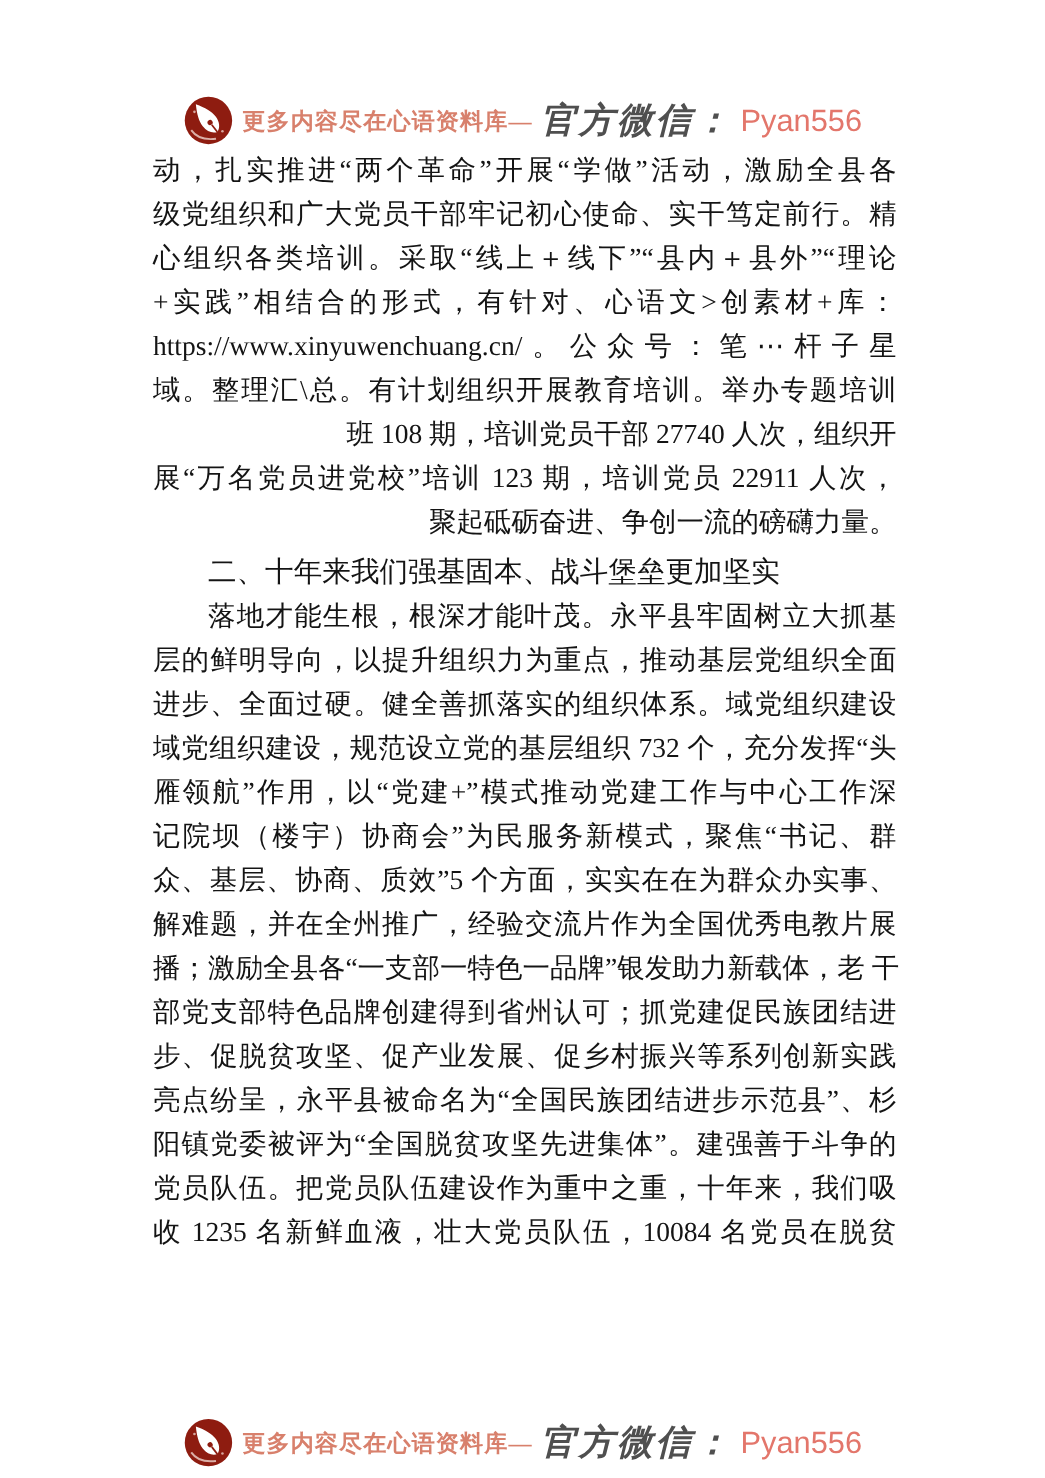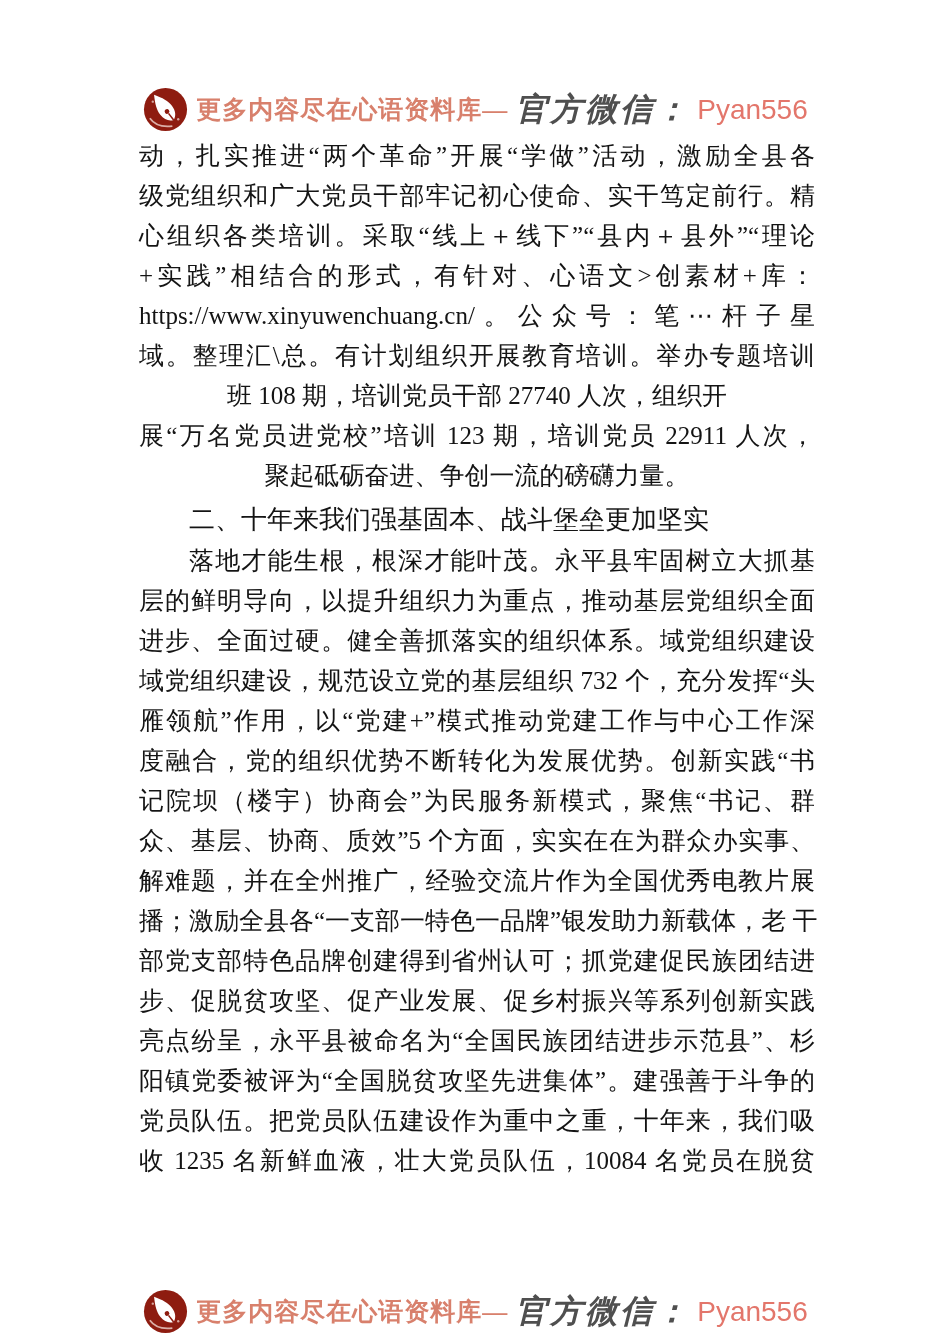--- a/index.html
+++ b/index.html
@@ -20,21 +20,21 @@
     align-items: center;
     gap: 7px;
     white-space: nowrap;
   }
   .watermark.header { top: 86px; }
   .watermark.footer { top: 1288px; }
   .wm-logo { width: 47px; height: 47px; flex: 0 0 auto; }
   .wm-brand {
     font-family: "Liberation Serif", "DejaVu Serif", serif;
     font-weight: bold;
-    font-size: 25px;
+    font-size: 21px;
     letter-spacing: 1px;
     color: var(--brand-color, #d8806c);
   }
   .wm-label {
     font-family: "Liberation Serif", "DejaVu Serif", serif;
     font-style: italic;
     font-weight: bold;
     font-size: 32px;
     letter-spacing: 3px;
     color: var(--label-color, #4f4f4f);
@@ -56,21 +56,21 @@
   .line {
     height: 40px;
     line-height: 40px;
     white-space: nowrap;
   }
   .line.justify {
     text-align: justify;
     text-align-last: justify;
     text-justify: inter-character;
   }
-  .line.left { text-align: center; }
+  .line.left { text-align: right; }
   .line.indent { text-indent: 50px; }
   .line.heading {
     font-family: "Liberation Sans", "DejaVu Sans", sans-serif;
     font-weight: normal;
     font-size: 26px;
     margin: 3px 0 2px 0;
   }
 </style>
 </head>
 <body>
@@ -103,21 +103,20 @@
       <div class="line justify">域。整理汇\总。有计划组织开展教育培训。举办专题培训</div>
       <div class="line left">班 108 期，培训党员干部 27740  人次，组织开</div>
       <div class="line justify">展“万名党员进党校”培训 123 期，培训党员 22911 人次，</div>
       <div class="line left">聚起砥砺奋进、争创一流的磅礴力量。</div>
       <div class="line heading indent">二、十年来我们强基固本、战斗堡垒更加坚实</div>
       <div class="line justify indent">落地才能生根，根深才能叶茂。永平县牢固树立大抓基</div>
       <div class="line justify">层的鲜明导向，以提升组织力为重点，推动基层党组织全面</div>
       <div class="line justify">进步、全面过硬。健全善抓落实的组织体系。域党组织建设</div>
       <div class="line justify">域党组织建设，规范设立党的基层组织 732 个，充分发挥“头</div>
       <div class="line justify">雁领航”作用，以“党建+”模式推动党建工作与中心工作深</div>
-      <div class="line justify">度融合，党的组织优势不断转化为发展优势。创新实践“书</div>
       <div class="line justify">记院坝（楼宇）协商会”为民服务新模式，聚焦“书记、群</div>
       <div class="line justify">众、基层、协商、质效”5 个方面，实实在在为群众办实事、</div>
       <div class="line justify">解难题，并在全州推广，经验交流片作为全国优秀电教片展</div>
       <div class="line justify">播；激励全县各“一支部一特色一品牌”银发助力新载体，老 干</div>
       <div class="line justify">部党支部特色品牌创建得到省州认可；抓党建促民族团结进</div>
       <div class="line justify">步、促脱贫攻坚、促产业发展、促乡村振兴等系列创新实践</div>
       <div class="line justify">亮点纷呈，永平县被命名为“全国民族团结进步示范县”、杉</div>
       <div class="line justify">阳镇党委被评为“全国脱贫攻坚先进集体”。建强善于斗争的</div>
       <div class="line justify">党员队伍。把党员队伍建设作为重中之重，十年来，我们吸</div>
       <div class="line justify">收 1235 名新鲜血液，壮大党员队伍，10084 名党员在脱贫</div>

